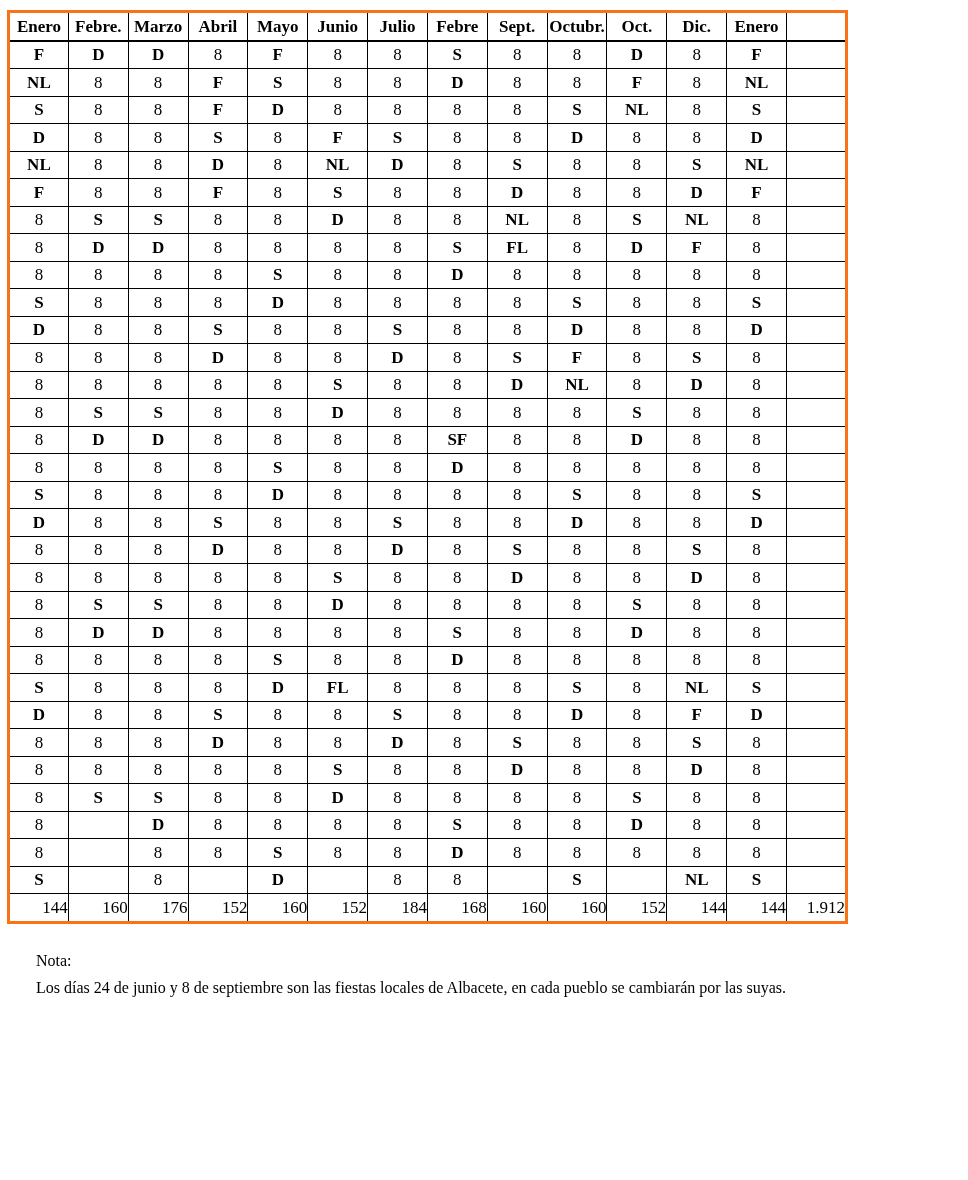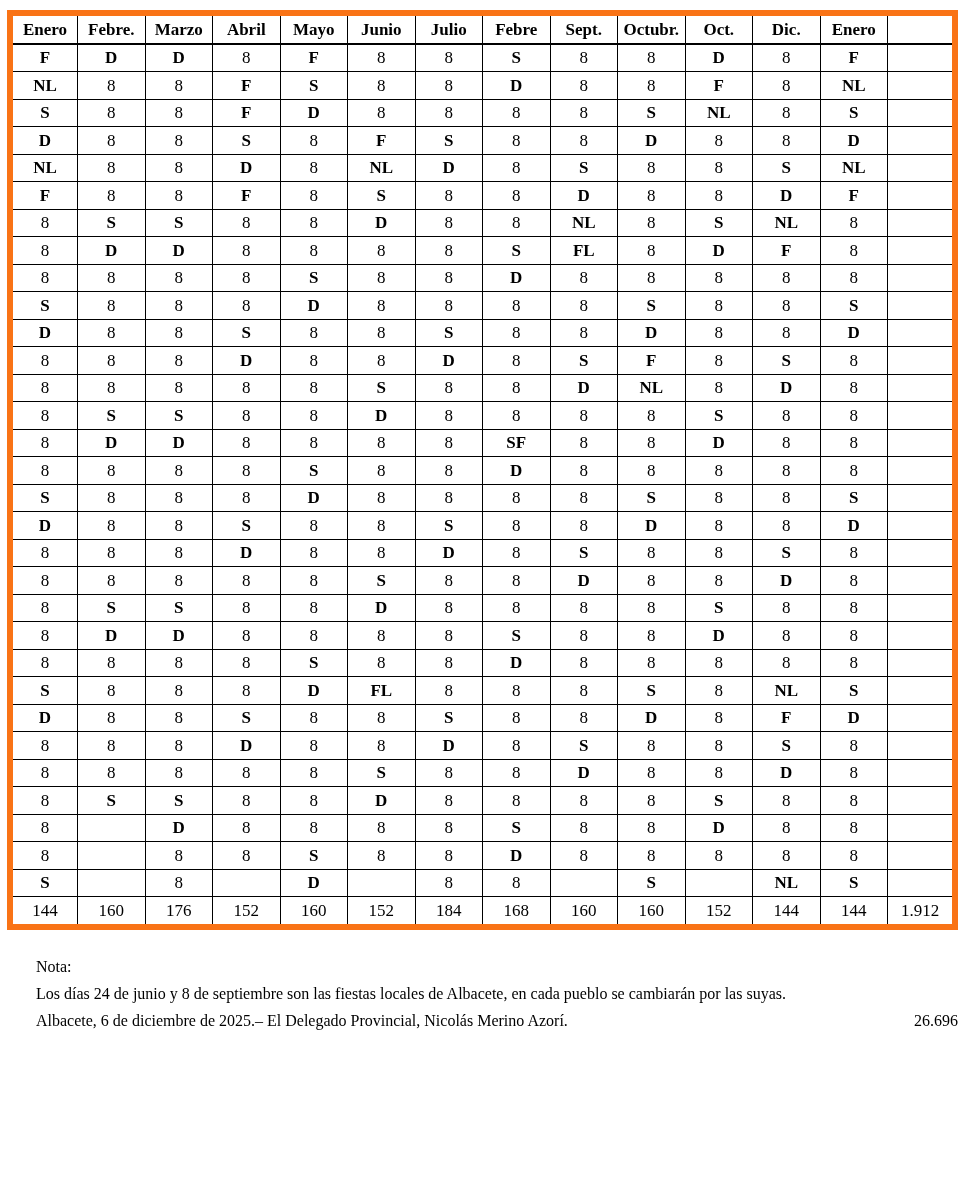--- a/index.html
+++ b/index.html
@@ -12,42 +12,42 @@
   .page {
     position: relative;
     width: 968px;
     height: 1180px;
     background: #ffffff;
     overflow: hidden;
   }
   table.cal {
     border-collapse: collapse;
     table-layout: fixed;
-    width: 951px;
+    width: 841px;
     margin: 10px 0 0 7px;
-    border: 6px solid #f97316;
+    border: 3px solid #f97316;
   }
   table.cal th, table.cal td {
     border: 1px solid #000;
     text-align: center;
     vertical-align: middle;
     height: 26.5px;
     padding: 0;
     font-size: 17px;
     line-height: 1;
     overflow: hidden;
     white-space: nowrap;
   }
   table.cal thead th {
     font-weight: bold;
     border-bottom: 2px solid #000;
   }
   table.cal td.code { font-weight: bold; }
   table.cal td.hours { font-weight: normal; }
-  table.cal tr.totals td { font-weight: normal; }
+  table.cal tr.totals td { font-weight: normal; text-align: right; }
 
   .notes {
     margin: 23px 2px 0 2px;
     width: 964px;
     font-size: 16px;
     line-height: 27px;
   }
   .notes p {
     margin: 0;
     text-indent: 34px;
@@ -615,19 +615,15 @@
           <td class="hours">1.912</td>
         </tr>
     </tfoot>
   </table>
 
   <div class="notes">
     <p>Nota:</p>
     <p>Los días 24 de junio y 8 de septiembre son las fiestas locales de Albacete, en cada pueblo se cambiarán por las suyas.</p>
 
 
-    <div class="sign-row">
-      <span>Albacete, 6 de diciembre de 2025.– El Delegado Provincial, Nicolás Merino Azorí.</span>
-      <span class="reference">26.696</span>
-    </div>
   </div>
 
 </div>
 
 </body></html>

